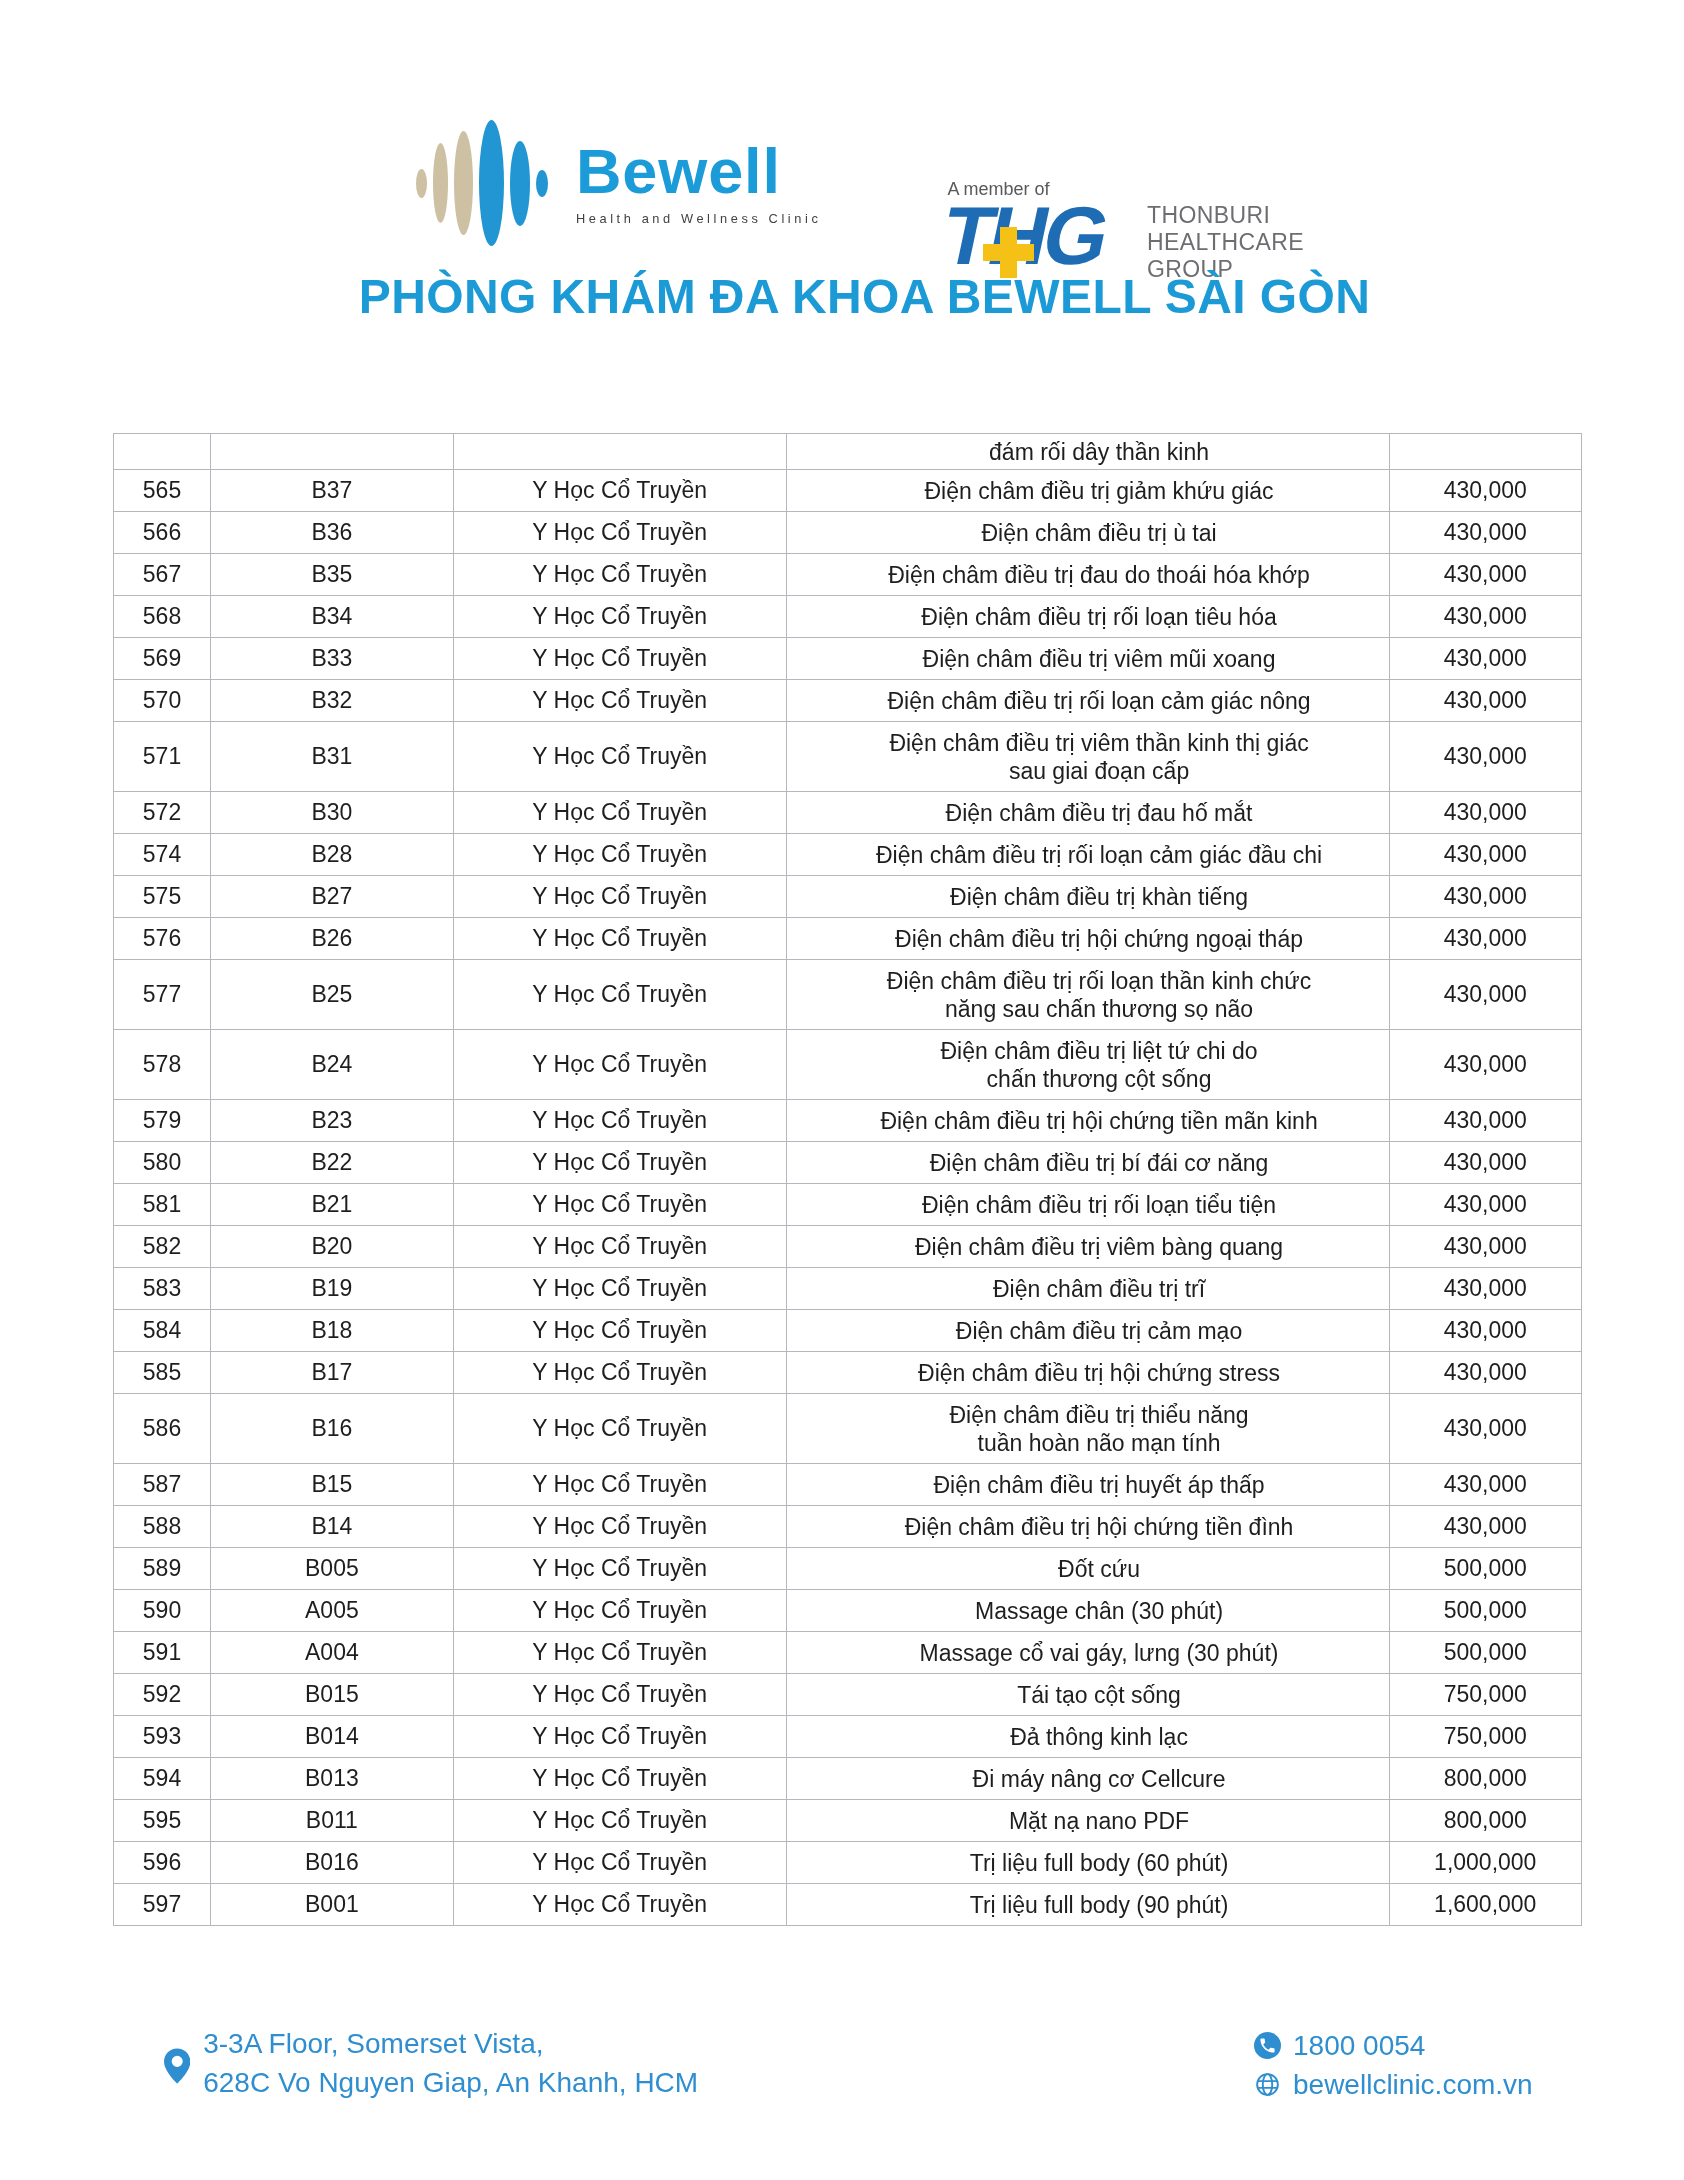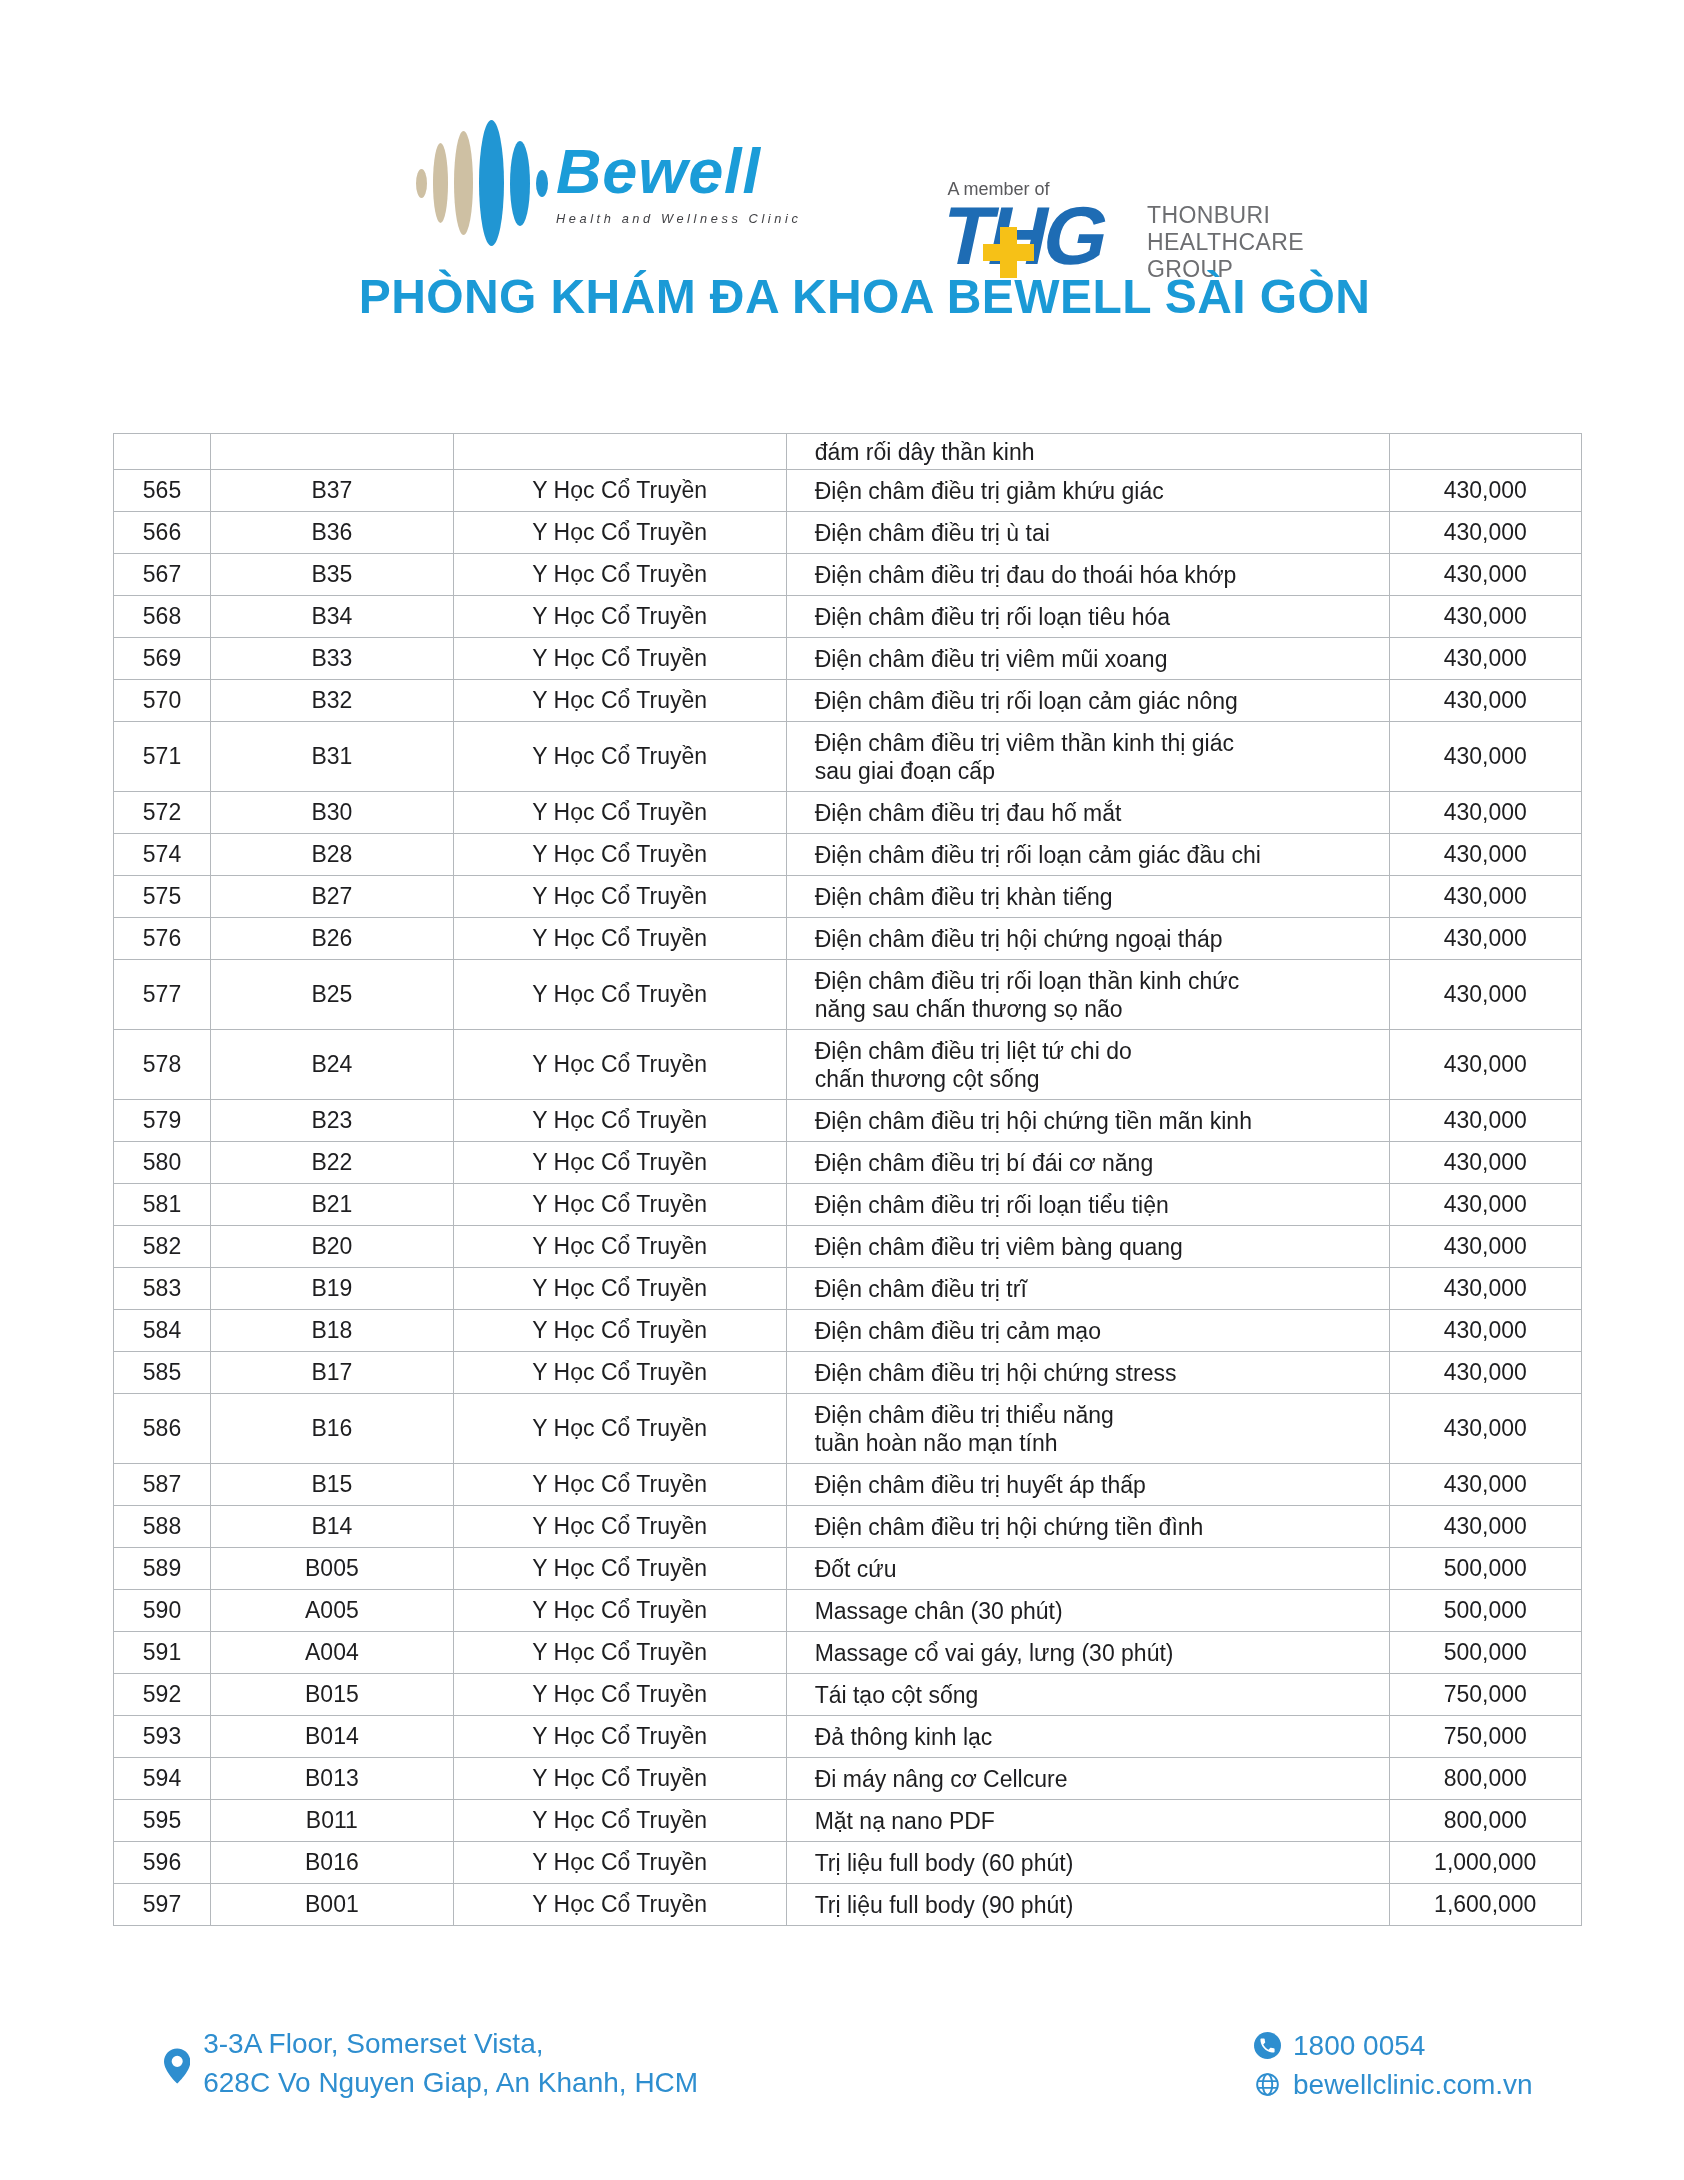--- a/index.html
+++ b/index.html
@@ -10,21 +10,21 @@
   
   .bewell-logo { position:absolute; left:416px; top:119px; display:flex; align-items:center; height:128px; }
   .bewell-bars { display:flex; align-items:center; gap:6px; height:128px; }
   .bar { border-radius:50%; flex:0 0 auto; }
   .bar1 { width:11px; height:29px; background:#cec0a3; }
   .bar2 { width:15.3px; height:80px; background:#cec0a3; }
   .bar3 { width:19px; height:104px; background:#cec0a3; }
   .bar4 { width:25px; height:126px; background:#2196d3; }
   .bar5 { width:19.6px; height:85px; background:#2196d3; }
   .bar6 { width:12px; height:27px; background:#2196d3; }
-  .bewell-text { margin-left:8px;font-style:italic; }
+  .bewell-text { margin-left:28px; }
   .bewell-brand { font-size:63px; font-weight:bold; color:#1b9cd8; line-height:1; letter-spacing:0.9px; }
   .bewell-tagline { font-size:12.8px; letter-spacing:3.6px; color:#404145; margin-top:7.7px; white-space:nowrap; }
 
   
   .thg-logo { position:absolute; left:944px; top:135px;margin-top:44px; }
   .thg-member { font-size:18px; color:#59595c; margin-left:3.4px; }
   .thg-row { display:flex; align-items:center; margin-top:1.7px; }
   .thg-mark { position:relative; width:186px; height:78px; }
   .thg-acronym { position:absolute; left:0; top:-12px; font-size:82px; font-weight:bold; color:#1e6cb4;
                  transform:skewX(-12deg); letter-spacing:-4.3px; line-height:89px; }
@@ -41,21 +41,21 @@
 
   
   .price-table { position:absolute; left:113px; top:433px; width:1469px;
                  border-collapse:collapse; table-layout:fixed; }
   .price-table td { border:0.9px solid #b4b8bc; font-size:23px; color:#1e1e20;
                     vertical-align:middle; overflow:hidden; }
   tr.single td  { height:42px; }
   tr.double td  { height:70px; }
   tr.partial td { height:36px; }
   td.c-no, td.c-code, td.c-cat, td.c-price { text-align:center; }
-  td.c-service { text-align:left; padding-left:28px; padding-right:5.1px;
+  td.c-service { text-align:center; padding-left:28px; padding-right:5.1px;
                  white-space:pre-line; line-height:28px; }
 
   
   .footer-left { position:absolute; left:164px; top:2024px; display:flex; align-items:center; }
   .footer-left .pin { margin-top:5.1px; flex:0 0 auto; }
   .address { margin-left:12.8px; font-size:28px; color:#2e8ecf; line-height:39px; white-space:nowrap; }
   .footer-right { position:absolute; left:1254px; top:2026px; }
   .contact-row { display:flex; align-items:center; height:39px; }
   .contact-row .txt { margin-left:12px; font-size:28px; color:#2e8ecf; white-space:nowrap; }
 </style>

